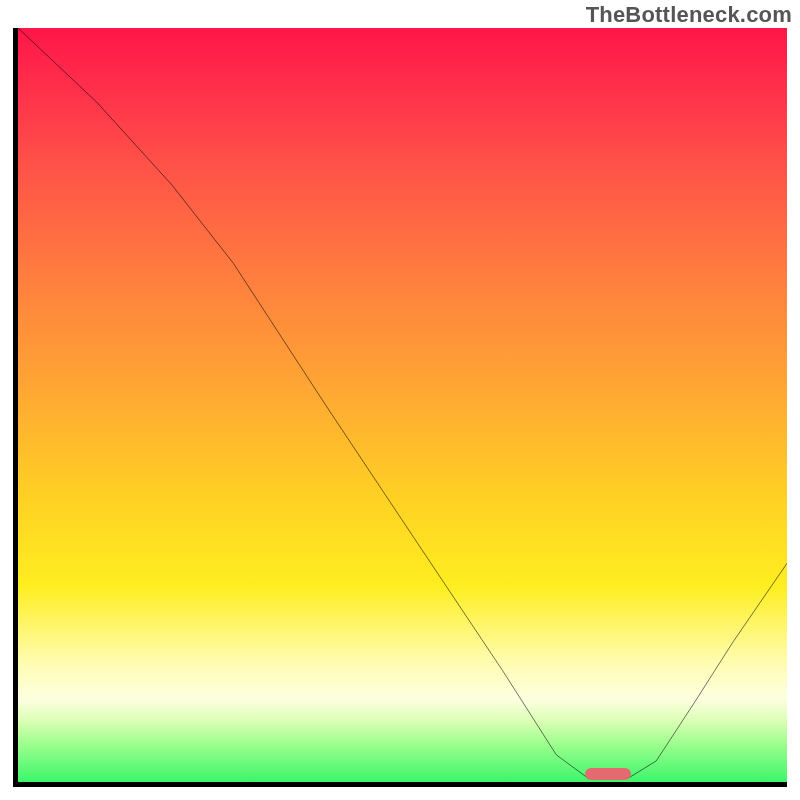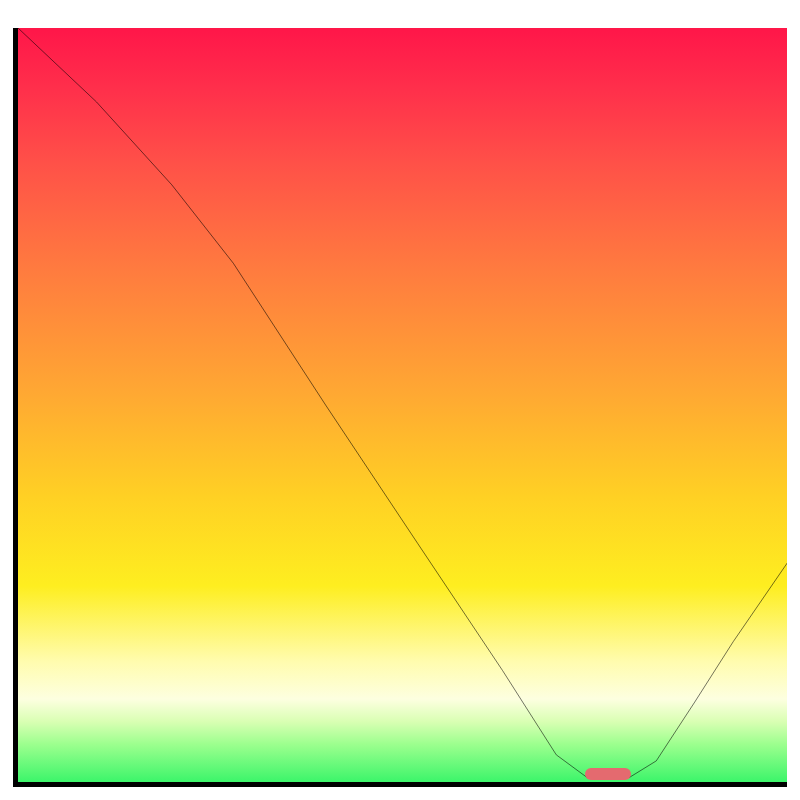--- a/index.html
+++ b/index.html
@@ -65,20 +65,21 @@
     position: absolute;
     background: #e46a6f;
     border-radius: 999px;
   }
 </style>
 </head>
 <body>
 
 <div class="canvas">
 
+  <div class="watermark">TheBottleneck.com</div>
 
   <div class="plot-area">
     <div class="gradient"></div>
 
     <svg class="curve" viewBox="0 0 100 100" preserveAspectRatio="none">
       <path id="curve-path" fill="none" stroke="#000" stroke-width="0.55" stroke-linecap="round" stroke-linejoin="round" vector-effect="non-scaling-stroke" d="M0.00 0.00 L10.20 9.80 L20.00 20.80 L28.00 31.20 L40.00 50.00 L52.00 68.40 L63.00 85.20 L70.00 96.40 L74.00 99.40 L79.50 99.40 L83.00 97.20 L88.00 89.40 L93.00 81.40 L100.00 71.00"></path>
     </svg>
 
     <div id="pill" class="pill" style="left: 73.7%; top: 98.2%; width: 6%; height: 1.6%; background: rgb(228, 106, 111);"></div>
   </div>

